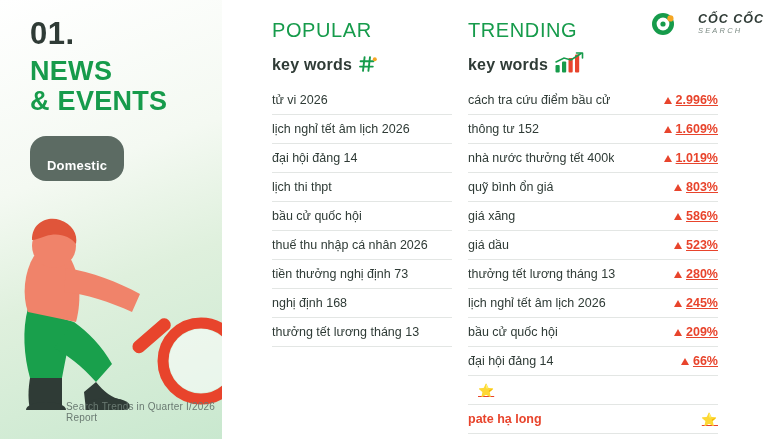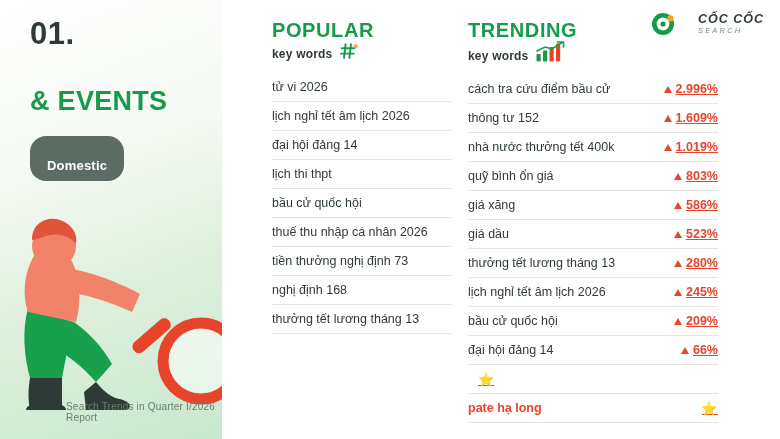--- a/index.html
+++ b/index.html
@@ -75,31 +75,31 @@
   .col { position: absolute; top: 0; }
   .col-popular { left: 272px; width: 180px; }
   .col-trending { left: 468px; width: 250px; }
 
   .col-head {
     position: relative;
     padding-top: 20px;
   }
   .col-head .h1 {
     font-size: 20px;
-    font-weight: bold;
+    font-weight: normal;
     color: #169b4b;
     letter-spacing: 0.6px;
     line-height: 1.05;
   }
   .col-head .h2 {
-    font-size: 12px;
+    font-size: 16px;
     font-weight: bold;
     color: #2f3b36;
     letter-spacing: 0.2px;
-    margin-top: 2px;
+    margin-top: 15px;
   }
   .head-row { display: flex; align-items: flex-end; gap: 6px; }
 
   .list { margin-top: 12px; }
 
   .kw-row {
     display: flex;
     align-items: center;
     justify-content: space-between;
     border-bottom: 1px solid #e3e6e4;
@@ -158,20 +158,21 @@
     margin-top: 1px;
   }
 </style>
 </head>
 <body>
 
 <div class="left-panel">
   <div class="left-inner">
 
     <div class="num-01">01.</div>
+    <div class="title-news">NEWS</div>
     <div class="title-events">&amp; EVENTS</div>
     <div class="domestic-pill">Domestic</div>
 
     <svg class="illus" viewBox="0 0 258 250">
 
       <path d="M38 232 L52 232 L56 214 L40 212 Z" fill="#1f6f45"></path>
 
       <path d="M28 148 C22 170 24 196 30 218 L62 218 C66 196 70 178 74 162 Z" fill="#19a04c"></path>
       <path d="M74 162 C88 172 102 186 112 204 L96 222 C82 206 66 194 54 188 Z" fill="#19a04c"></path>
 

